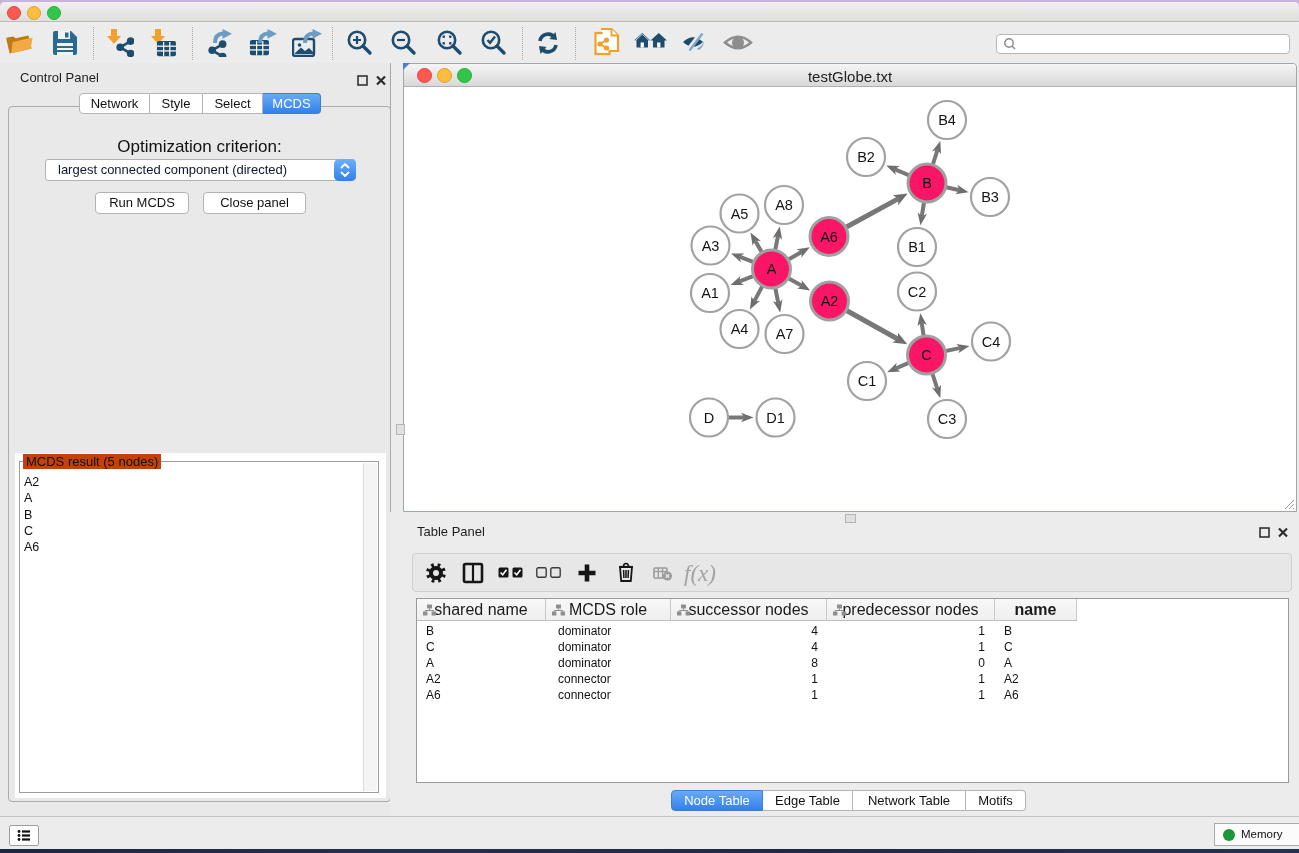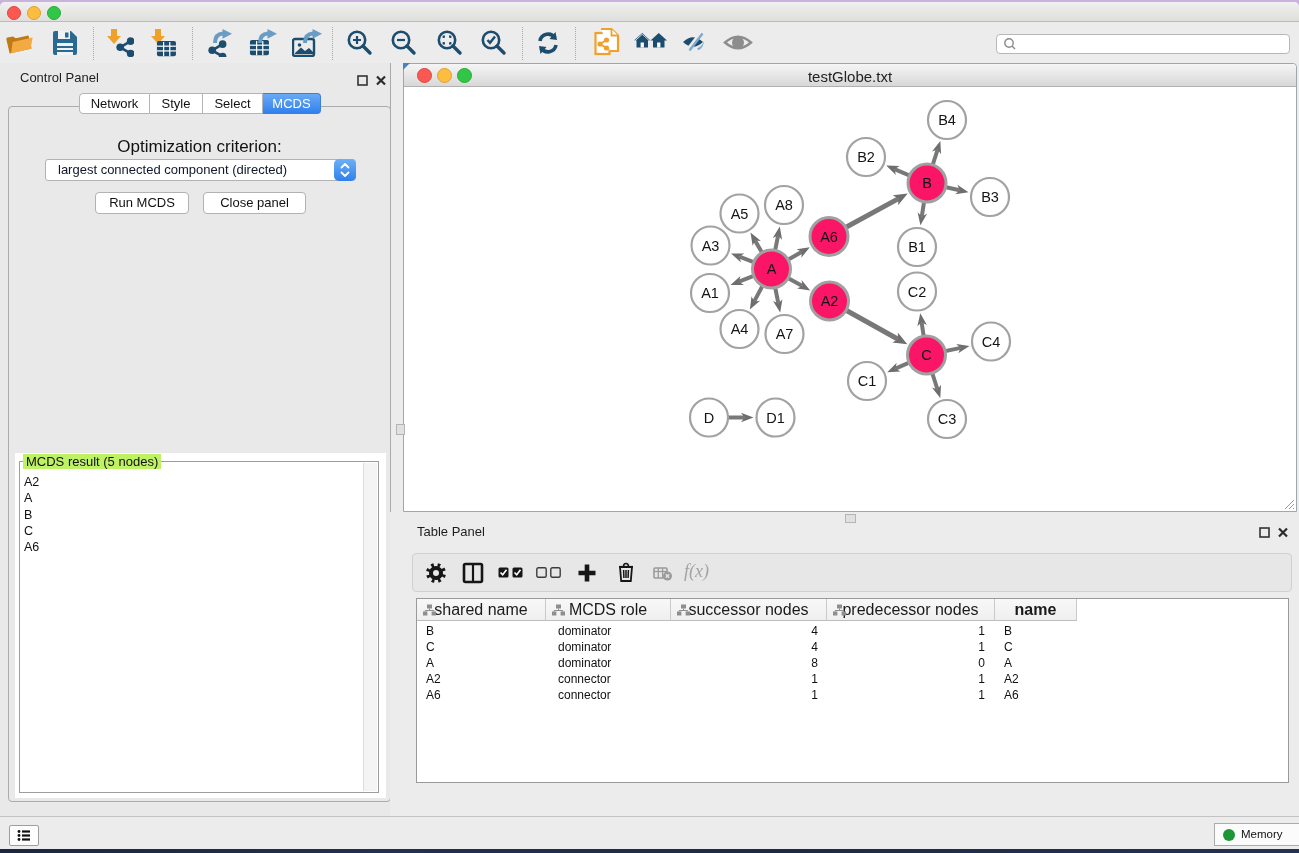--- a/index.html
+++ b/index.html
@@ -38,21 +38,21 @@
 #opt-label{position:absolute;left:0;top:30px;width:100%;text-align:center;font-size:17px;color:#111;}
 #dropdown{position:absolute;left:36px;top:52px;width:309px;height:20px;background:#fff;
   border:1px solid #b2b2b2;border-radius:3px;font-size:13px;color:#0f172a;}
 #dd-text{position:absolute;left:12px;top:2px;}
 #dd-btn{position:absolute;right:-1px;top:-1px;width:22px;height:22px;border-radius:5px;
   background:linear-gradient(#6db0f7,#2f80ec);}
 .btn{position:absolute;height:20px;background:#fff;border:1px solid #b2b2b2;border-radius:4px;
   font-size:13px;color:#111;text-align:center;line-height:20px;}
 #resultwrap{position:absolute;left:15px;top:390px;width:371px;height:345px;background:#fff;}
 #fieldset{position:absolute;left:4px;top:8px;width:358px;height:330px;border:1px solid #9d9d9d;}
-#fs-legend{position:absolute;left:3px;top:-8px;z-index:2;background:#bef264;padding:0 3px;font-size:13px;color:#111;}
+#fs-legend{position:absolute;left:3px;top:-8px;z-index:2;background:#c2410c;padding:0 3px;font-size:13px;color:#111;}
 #fs-list{position:absolute;left:1px;top:10px;right:14px;bottom:1px;background:#fff;
   font-size:12.5px;color:#111;line-height:16.3px;padding:2px 0 0 3px;}
 #fs-scroll{position:absolute;right:1px;top:1px;width:13px;bottom:1px;background:#f4f4f4;
   border-left:1px solid #dcdcdc;}
 
 #netwin{position:absolute;left:403px;top:63px;width:894px;height:449px;background:#fff;
   border:1px solid #9fa7ad;border-radius:4px 4px 0 0;box-sizing:border-box;}
 #net-titlebar{position:absolute;left:0;top:0;width:100%;height:22px;
   background:linear-gradient(#f5f5f5,#d8d8d8);border-bottom:1px solid #b0b0b0;
   border-radius:4px 4px 0 0;}
@@ -422,21 +422,21 @@
 <line x1="11.4" y1="8" x2="11.1" y2="16" stroke="#161616" stroke-width="1.5"></line>
       </svg>
     <svg style="position:absolute;left:240px;top:11px" width="20" height="16" viewBox="0 0 20 16">
         <rect x="1" y="3" width="13" height="10" rx="1" fill="none" stroke="#9b9b9b" stroke-width="1.6"></rect>
 <line x1="1" y1="6.5" x2="14" y2="6.5" stroke="#9b9b9b" stroke-width="1.3"></line>
 <line x1="5.3" y1="3" x2="5.3" y2="13" stroke="#9b9b9b" stroke-width="1.3"></line>
 <line x1="9.6" y1="3" x2="9.6" y2="13" stroke="#9b9b9b" stroke-width="1.3"></line>
 <circle cx="14.5" cy="11" r="4.5" fill="#9b9b9b"></circle>
         <path d="M12.8 9.3 L16.2 12.7 M16.2 9.3 L12.8 12.7" stroke="#e7e7e7" stroke-width="1.3"></path>
       </svg>
-    <div style="position:absolute;left:271px;top:7px;font-family:'Liberation Serif',serif;font-style:italic;font-size:18px;color:#a3a3a3;">f(x)</div>
+    <div style="position:absolute;left:271px;top:7px;font-family:'Liberation Serif',serif;font-style:italic;font-size:23px;color:#a3a3a3;">f(x)</div>
     </div>
   <div id="tbl">
     <div class="hcell" style="left:0px;width:129px;"><svg width="13" height="12" viewBox="0 0 13 12" style="vertical-align:-1px;margin-right:5px">
           <g fill="#8e8e8e">
             <rect x="4" y="0.5" width="5" height="4"></rect>
             <rect x="0" y="7.5" width="4.4" height="4"></rect>
             <rect x="8.6" y="7.5" width="4.4" height="4"></rect>
             <path d="M6.5 4.5 L6.5 6.5 M2.2 7.5 L2.2 6.5 L10.8 6.5 L10.8 7.5" stroke="#8e8e8e" fill="none" stroke-width="1"></path>
           </g>
         </svg>shared name</div>
@@ -484,20 +484,26 @@
       <div class="trow" style="left:141px;top:72px;">connector</div>
       <div class="trow" style="left:254px;top:72px;width:147px;text-align:right;">1</div>
       <div class="trow" style="left:410px;top:72px;width:158px;text-align:right;">1</div>
       <div class="trow" style="left:587px;top:72px;">A2</div>
       <div class="trow" style="left:9px;top:88px;">A6</div>
       <div class="trow" style="left:141px;top:88px;">connector</div>
       <div class="trow" style="left:254px;top:88px;width:147px;text-align:right;">1</div>
       <div class="trow" style="left:410px;top:88px;width:158px;text-align:right;">1</div>
       <div class="trow" style="left:587px;top:88px;">A6</div>
   </div>
+  <div class="tabrow2" style="left:281px;top:278px;">
+    <div class="tab first sel" style="width:90px">Node Table</div>
+    <div class="tab" style="width:89px">Edge Table</div>
+    <div class="tab" style="width:112px">Network Table</div>
+    <div class="tab last" style="width:59px">Motifs</div>
+  </div>
 </div>
 
 <div id="statusbar">
   <div id="hambtn">
     <svg width="28" height="19" viewBox="0 0 28 19">
       <circle cx="9" cy="5.5" r="1.4" fill="#111"></circle>
       <circle cx="9" cy="9.5" r="1.4" fill="#111"></circle>
       <circle cx="9" cy="13.5" r="1.4" fill="#111"></circle>
       <rect x="12" y="4.4" width="8" height="2.2" fill="#111"></rect>
       <rect x="12" y="8.4" width="8" height="2.2" fill="#111"></rect>

